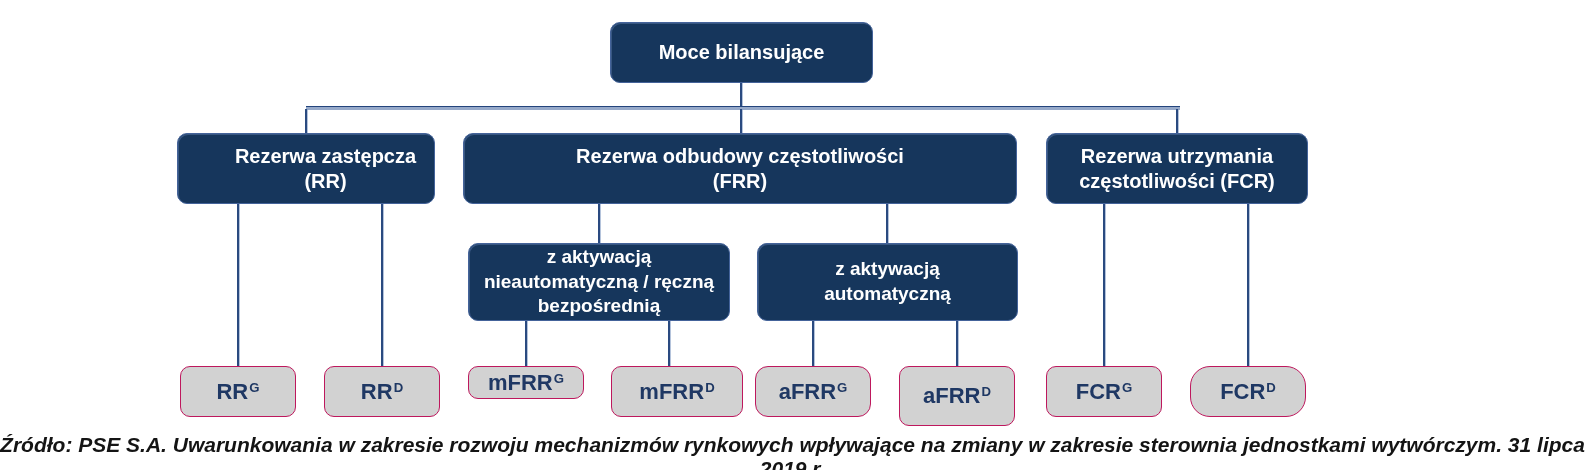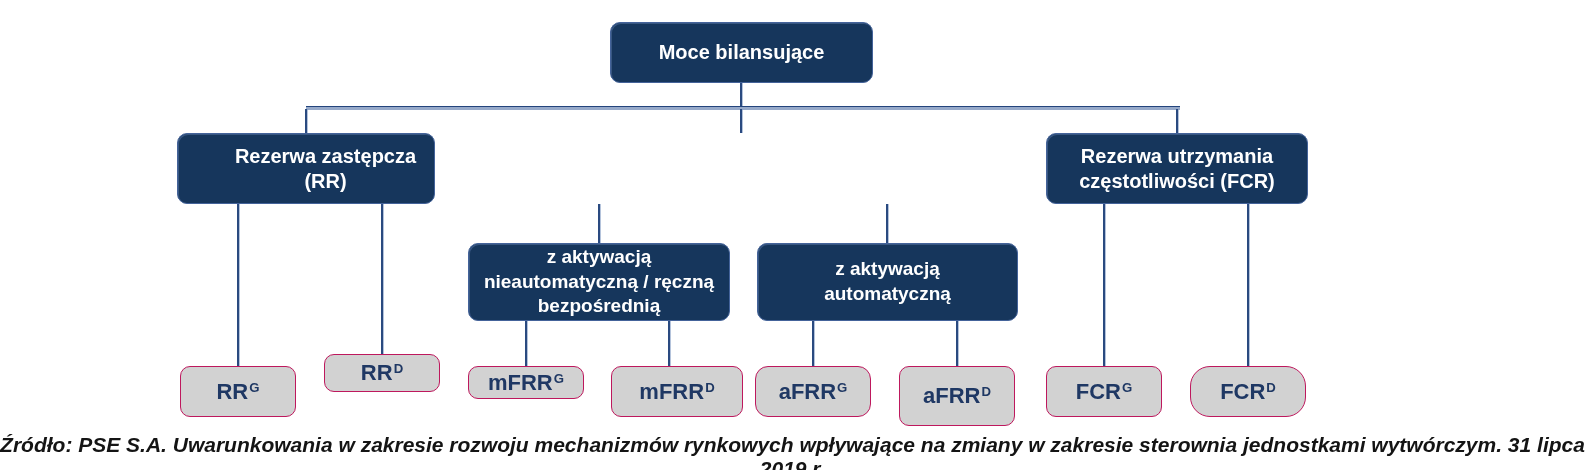--- a/index.html
+++ b/index.html
@@ -81,20 +81,24 @@
   <div class="vline" style="left:740px; top:83px;  height:25px;"></div>
   <div class="hline" style="left:306px; top:106px; width:874px;"></div>
   <div class="vline" style="left:305px;  top:109px; height:24px;"></div>
   <div class="vline" style="left:740px;  top:109px; height:24px;"></div>
   <div class="vline" style="left:1176px; top:109px; height:24px;"></div>
 
   <div class="node navy l2-size" style="left:177px; top:133px; width:258px; height:71px;padding-left:39px;">
     <span class="node-label">Rezerwa zastępcza
 (RR)</span>
   </div>
+  <div class="node navy l2-size" style="left:463px; top:133px; width:554px; height:71px;">
+    <span class="node-label">Rezerwa odbudowy częstotliwości
+(FRR)</span>
+  </div>
   <div class="node navy l2-size" style="left:1046px; top:133px; width:262px; height:71px;">
     <span class="node-label">Rezerwa utrzymania
 częstotliwości (FCR)</span>
   </div>
 
   <div class="vline" style="left:237px; top:204px; height:162px;"></div>
   <div class="vline" style="left:381px; top:204px; height:162px;"></div>
 
   <div class="vline" style="left:598px; top:204px; height:39px;"></div>
   <div class="vline" style="left:886px; top:204px; height:39px;"></div>
@@ -113,21 +117,21 @@
   </div>
 
   <div class="vline" style="left:525px; top:321px; height:45px;"></div>
   <div class="vline" style="left:668px; top:321px; height:45px;"></div>
   <div class="vline" style="left:812px; top:321px; height:45px;"></div>
   <div class="vline" style="left:956px; top:321px; height:45px;"></div>
 
   <div class="node gray" style="left:180px; top:366px; width:116px; height:51px;">
     <span><span>RR</span><span class="sup">G</span></span>
   </div>
-  <div class="node gray" style="left:324px; top:354px; width:116px; height:38px;">
+  <div class="node gray" style="left:324px; top:366px; width:116px; height:51px;">
     <span><span>RR</span><span class="sup">D</span></span>
   </div>
   <div class="node gray" style="left:468px; top:366px; width:116px; height:33px;">
     <span><span>mFRR</span><span class="sup">G</span></span>
   </div>
   <div class="node gray" style="left:611px; top:366px; width:132px; height:51px;">
     <span><span>mFRR</span><span class="sup">D</span></span>
   </div>
   <div class="node gray" style="left:755px; top:366px; width:116px; height:51px;border-radius:13px;">
     <span><span>aFRR</span><span class="sup">G</span></span>

